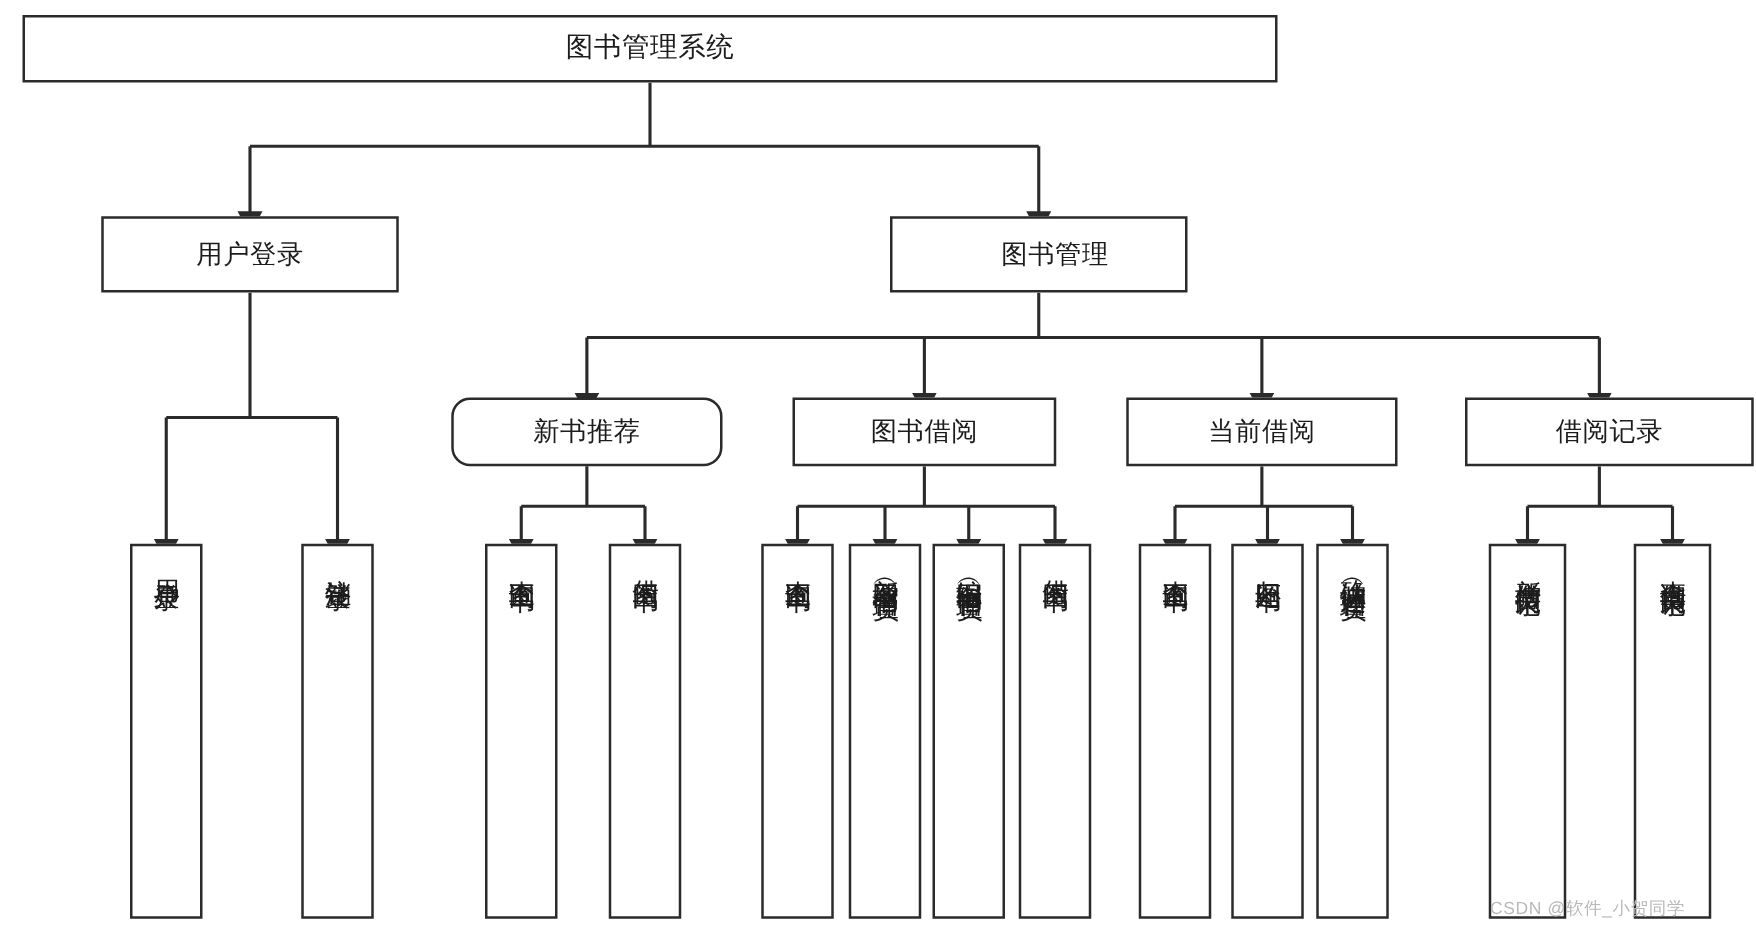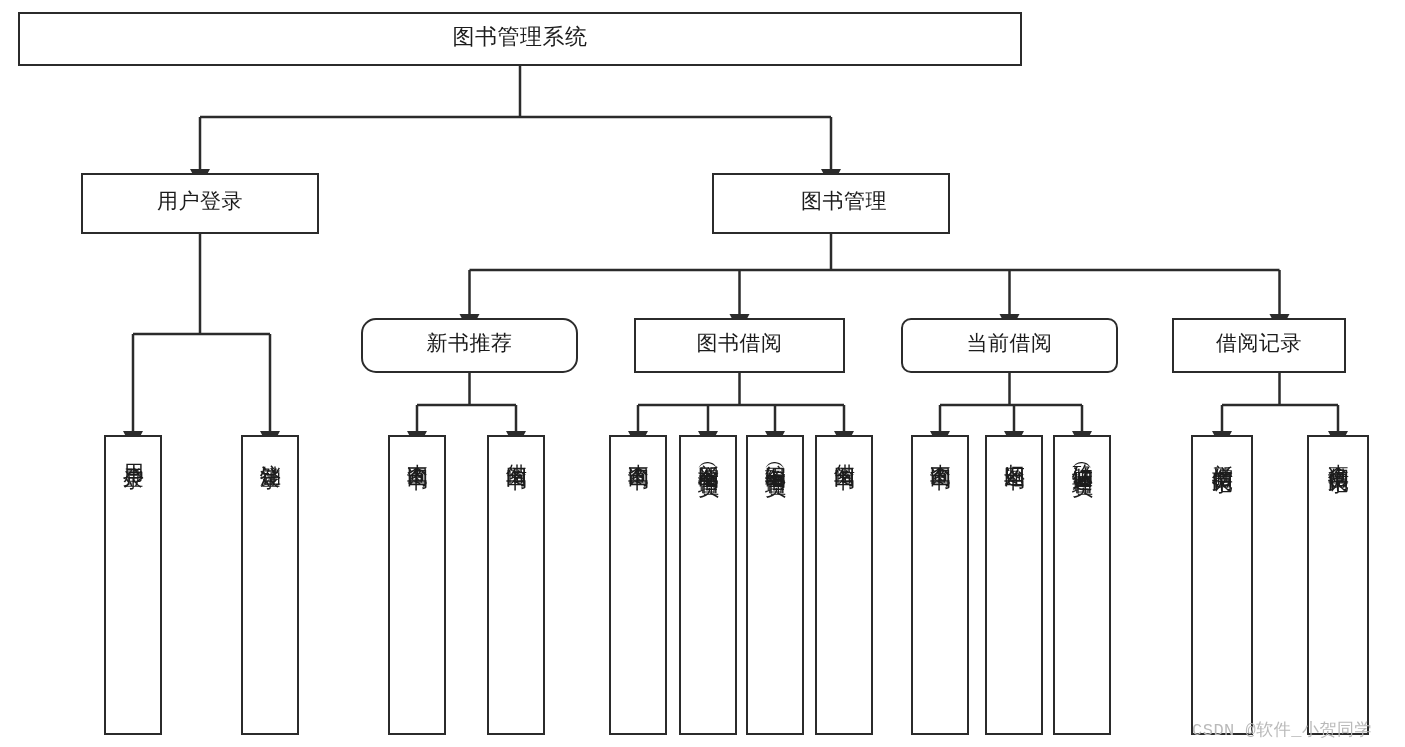--- a/index.html
+++ b/index.html
@@ -40,21 +40,20 @@
     color: #1c1c1c;
     font-family: "DejaVu Sans", "Liberation Sans", sans-serif;
     line-height: 1.18;
     text-align: center;
     white-space: nowrap;
   }
   
   .node.horiz .node-label {
     font-size: 21px;
     letter-spacing: 0.5px;
-    font-family: Liberation Mono, monospace;
   }
   .node.root .node-label {
     font-size: 22px;
     letter-spacing: 0.5px;
   }
   
   .node.vert {
     align-items: flex-start;
     padding-top: 10px;
   }
@@ -62,22 +61,22 @@
     writing-mode: vertical-rl;
     text-orientation: upright;
     font-size: 21px;
     letter-spacing: 2px;
     line-height: 1;
     white-space: nowrap;
   }
   .watermark {
     position: absolute;
     color: #b9b9b9;
-    font-size: 17px;
-    font-family: Liberation Mono, monospace;
+    font-size: 14px;
+    font-family: Liberation Sans, sans-serif;
     white-space: nowrap;
     letter-spacing: 0.5px;
   }
 </style>
 </head>
 <body>
 
 <div id="diagram-root">
 
   <svg class="connectors" viewBox="0 0 1405 747" xmlns="http://www.w3.org/2000/svg">
@@ -132,24 +131,24 @@
       </div>
       <div class="node horiz" style="left: 712px; top: 173px; width: 238px; height: 61px; padding-left: 26px;">
         <span class="node-label">图书管理</span>
       </div>
       <div class="node horiz" style="left: 361px; top: 318px; width: 217px; height: 55px; border-radius: 15px;">
         <span class="node-label">新书推荐</span>
       </div>
       <div class="node horiz" style="left: 634px; top: 318px; width: 211px; height: 55px;">
         <span class="node-label">图书借阅</span>
       </div>
-      <div class="node horiz" style="left: 901px; top: 318px; width: 217px; height: 55px; border-radius: 10px;">
+      <div class="node horiz" style="left: 901px; top: 318px; width: 217px; height: 55px;">
         <span class="node-label">当前借阅</span>
       </div>
-      <div class="node horiz" style="left: 1172px; top: 318px; width: 174px; height: 55px;">
+      <div class="node horiz" style="left: 1172px; top: 318px; width: 231px; height: 55px;">
         <span class="node-label">借阅记录</span>
       </div>
       <div class="node vert" style="left: 104px; top: 435px; width: 58px; height: 300px;">
         <span class="node-label">用户登录</span>
       </div>
       <div class="node vert" style="left: 241px; top: 435px; width: 58px; height: 300px;">
         <span class="node-label">注销登录</span>
       </div>
       <div class="node vert" style="left: 388px; top: 435px; width: 58px; height: 300px;">
         <span class="node-label">查询图书</span>

